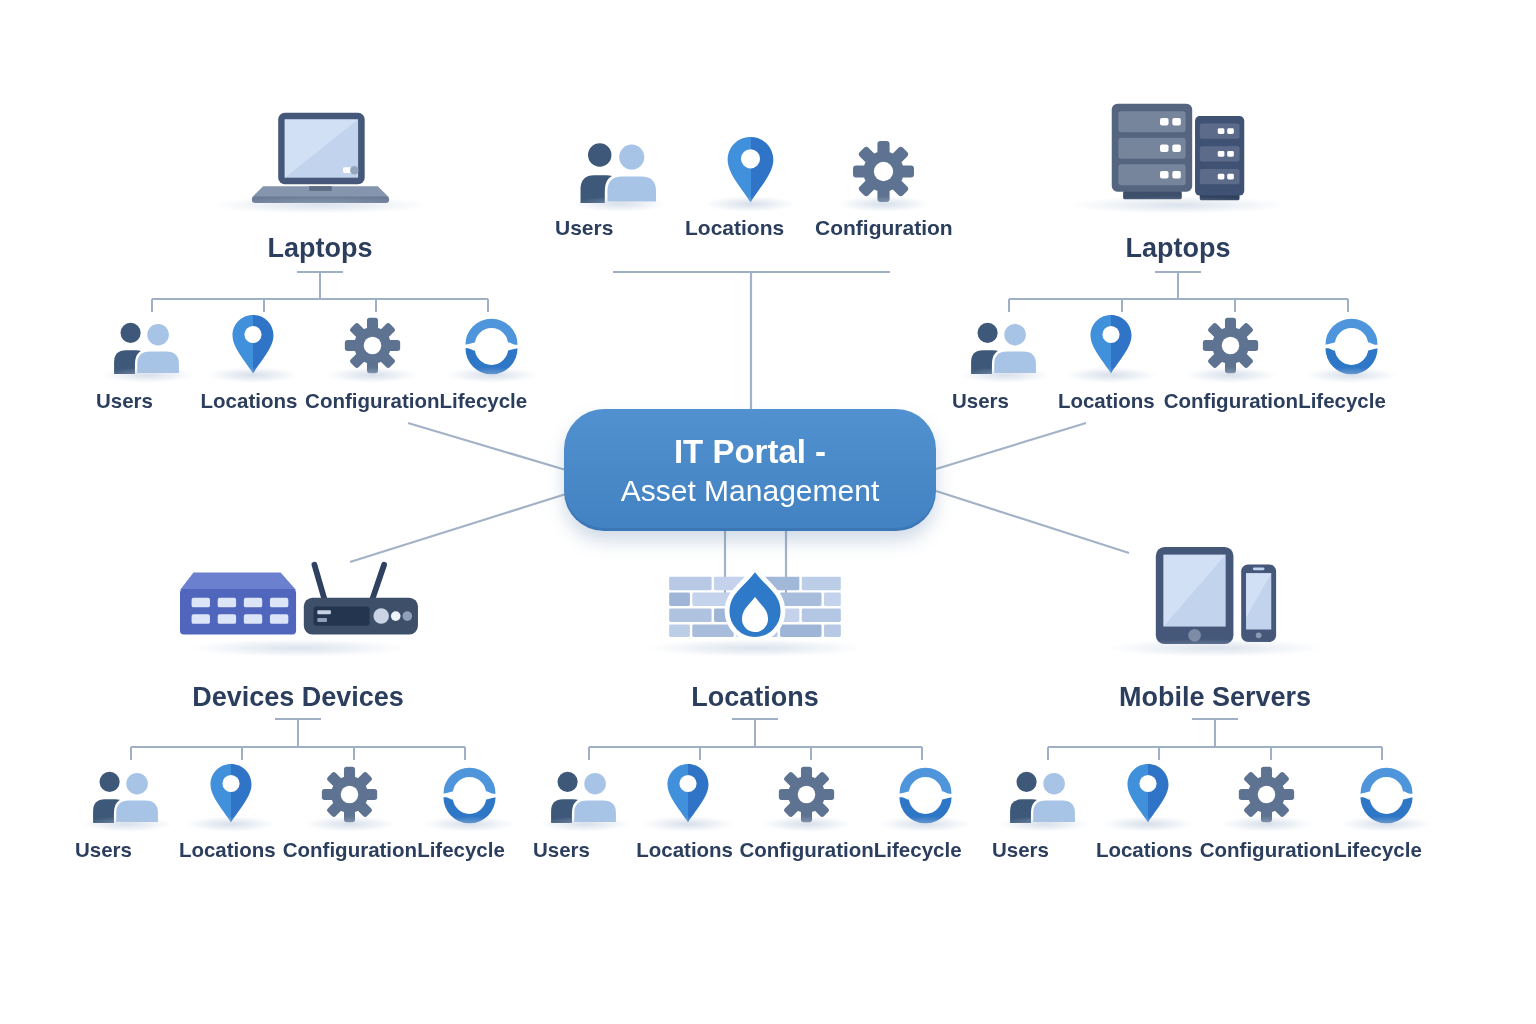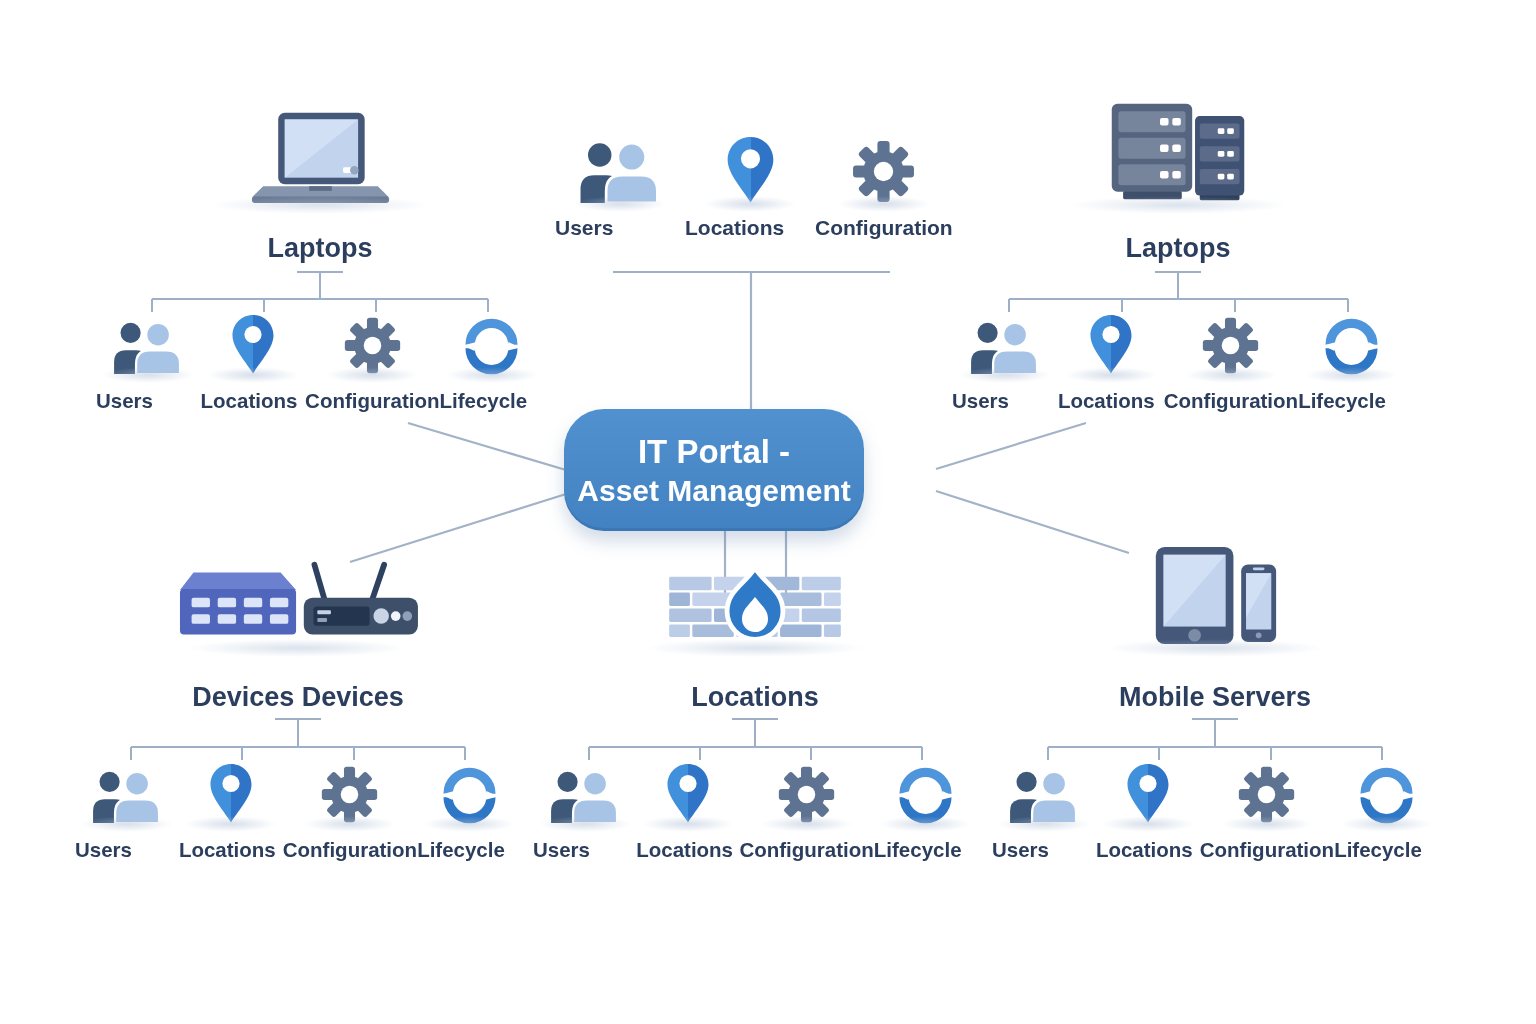--- a/index.html
+++ b/index.html
@@ -2,26 +2,26 @@
 <html><head>
 <meta charset="utf-8">
 <style>
   html,body{margin:0;padding:0;background:#fff;}
   .stage{position:relative;width:1536px;height:1024px;background:#ffffff;overflow:hidden;
          font-family:"Liberation Sans",sans-serif;}
   .links{position:absolute;left:0;top:0;width:1536px;height:1024px;}
   .links line{stroke:#A3B2C6;stroke-width:2.2;}
 
   
-  .node{position:absolute;left:564px;top:409px;width:300px;height:122px;border-radius:40px;
+  .node{position:absolute;left:564px;top:409px;width:372px;height:122px;border-radius:40px;
         background:linear-gradient(180deg,#5191CF 0%,#4282C2 100%);
         box-shadow:0 10px 18px rgba(90,125,170,.28), inset 0 -3px 0 rgba(30,70,120,.18);
         display:flex;flex-direction:column;align-items:center;justify-content:center;color:#fff;}
   .node .l1{font-size:33px;font-weight:700;line-height:1.25;}
-  .node .l2{font-size:30px;font-weight:700;line-height:1.25;}
+  .node .l2{font-size:30px;font-weight:400;line-height:1.25;}
 
   
   .branch{position:absolute;}
   .bicon{position:absolute;left:0;right:0;top:0;display:flex;justify-content:center;align-items:flex-end;}
   .row-top .bicon{height:100px;}
   .row-bottom .bicon{height:88px;}
   .bshadow{position:absolute;left:50%;bottom:-9px;transform:translateX(-50%);width:220px;height:18px;border-radius:50%;
            background:radial-gradient(ellipse at center, rgba(176,192,214,.45) 0%, rgba(176,192,214,0) 70%);}
   .btitle{position:absolute;left:0;right:0;text-align:center;font-weight:700;font-size:27px;color:#2C3E5D;}
   .row-top .btitle{top:128px;}

